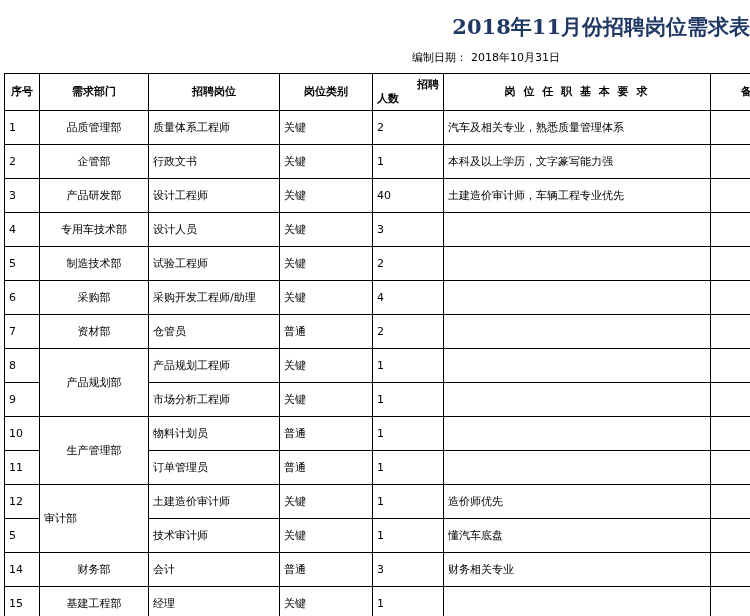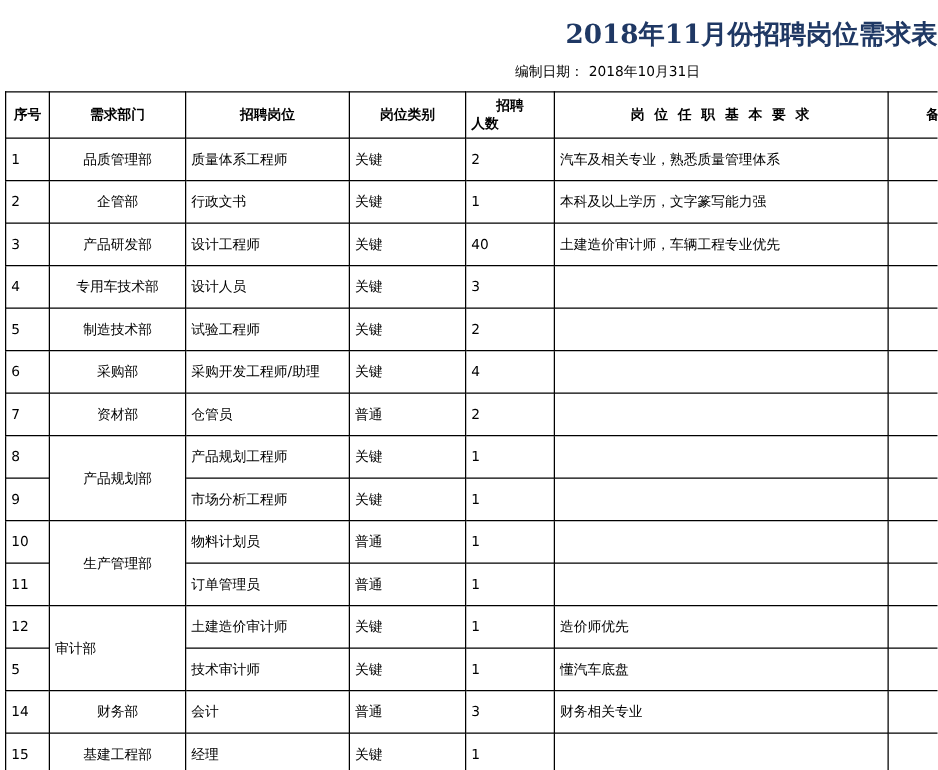--- a/index.html
+++ b/index.html
@@ -96,21 +96,21 @@
   </div>
 
   <table class="req-table">
     <thead>
       <tr>
         <th class="th-seq">序号</th>
         <th class="th-dept">需求部门</th>
         <th class="th-post">招聘岗位</th>
         <th class="th-type">岗位类别</th>
         <th class="th-count">
-          <div style="text-align:center">招聘</div>
+          <div style="text-align:right">招聘</div>
           <div style="text-align:left">人数</div>
         </th>
         <th class="th-req th-spread">岗 位 任 职 基 本 要 求</th>
         <th class="th-note th-spread">备 注</th>
       </tr>
     </thead>
     <tbody id="table-body">
         <tr>
           <td class="c-seq">1</td>
           <td class="cell-left" style="text-align: center;">品质管理部</td>

